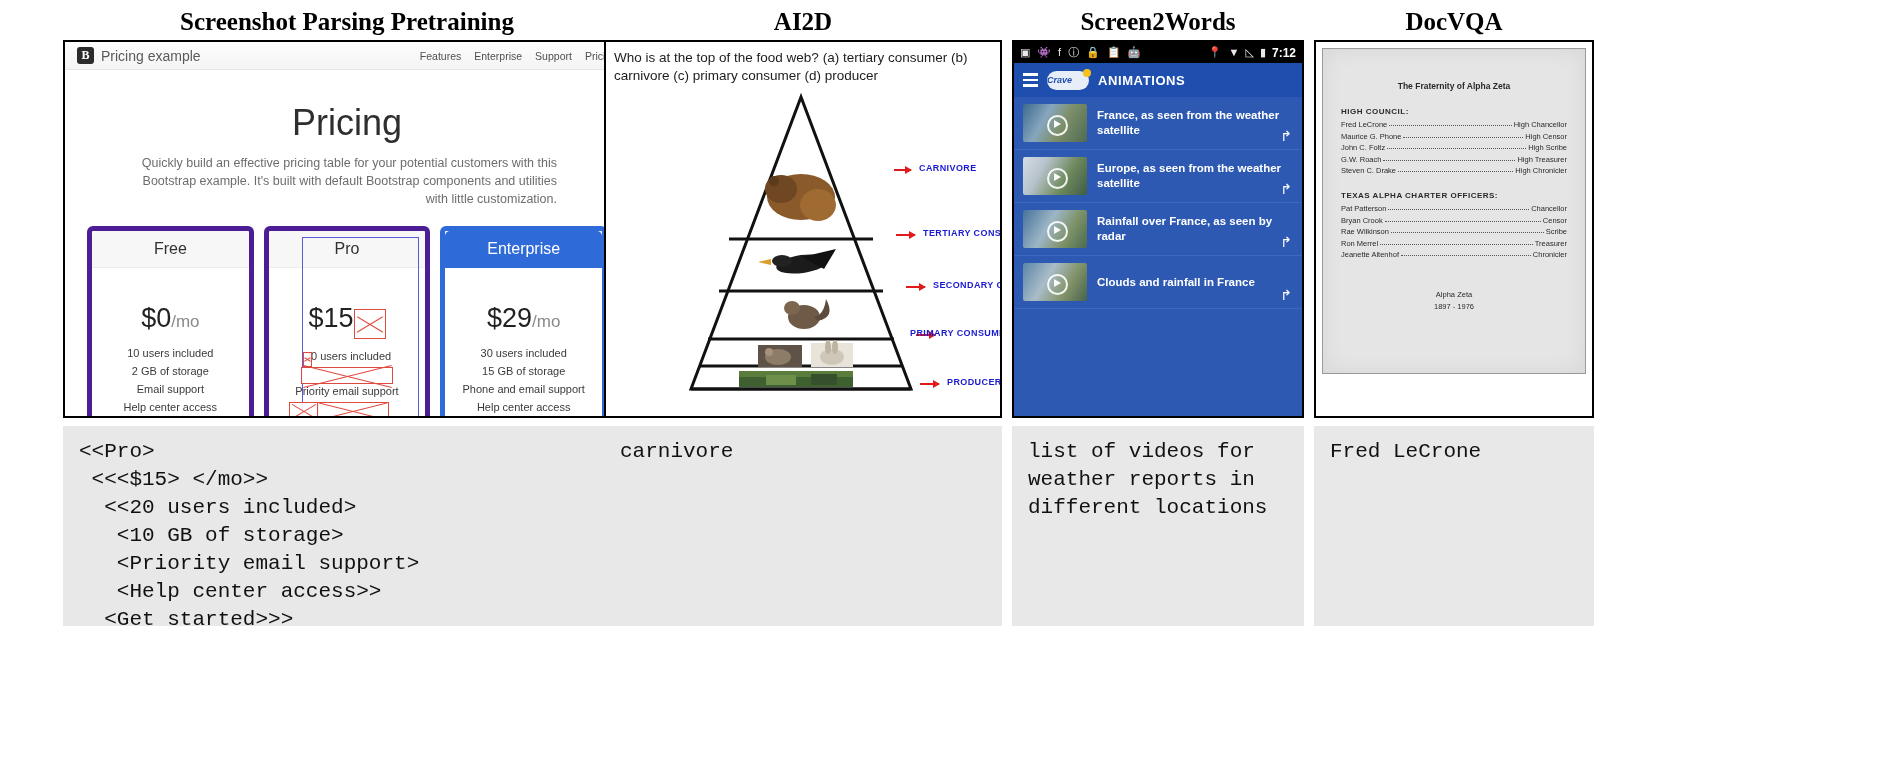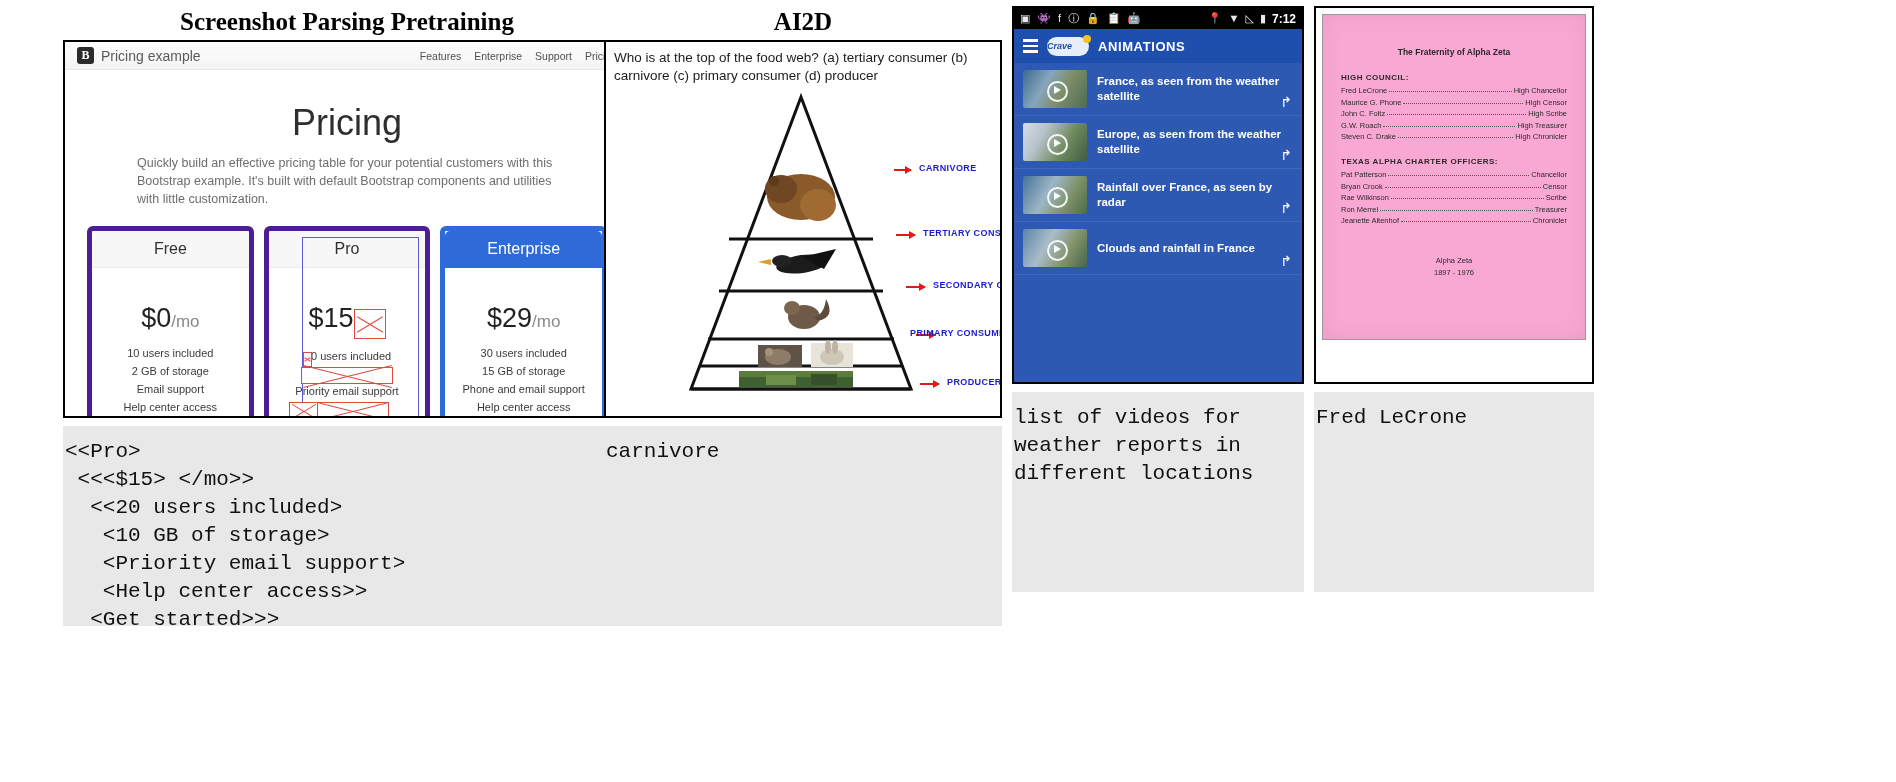--- a/index.html
+++ b/index.html
@@ -15,35 +15,35 @@
   }
 
   
   .frame{border:2px solid #000;background:#fff;box-sizing:border-box;position:relative;overflow:hidden;}
 
   
   .caption{
     background:#e8e8e8;color:#111;
     font-family:"Liberation Mono","DejaVu Sans Mono",monospace;
     font-size:21px;line-height:1.33;
-    padding:12px 2px;box-sizing:border-box;white-space:pre-wrap;
+    padding:12px 16px;box-sizing:border-box;white-space:pre-wrap;
   }
 
   
   .bs-nav{height:28px;background:linear-gradient(#fdfdfd,#f4f4f4);border-bottom:1px solid #e7e7e7;
           display:flex;align-items:center;padding:0 12px;box-sizing:border-box;}
   .bs-logo{width:17px;height:17px;border-radius:3px;background:#2b2b2b;color:#fff;
            font-family:"Liberation Serif",serif;font-weight:bold;font-size:12px;
            display:flex;align-items:center;justify-content:center;margin-right:7px;flex:0 0 auto;}
   .bs-brand{font-size:14px;color:#5a5a5a;}
   .bs-links{margin-left:auto;display:flex;gap:13px;}
   .bs-links span{font-size:10.5px;color:#4f4f4f;}
   .bs-body{padding:26px 16px 0;box-sizing:border-box;}
   .bs-h1{text-align:center;font-size:36px;color:#2e2e2e;font-weight:400;margin:6px 0 10px;}
-  .bs-sub{text-align:left;font-size:12.5px;color:#6d6d6d;line-height:1.45;max-width:420px;margin:0 auto 18px;}
+  .bs-sub{text-align:right;font-size:12.5px;color:#6d6d6d;line-height:1.45;max-width:420px;margin:0 auto 18px;}
   .cards{display:flex;gap:10px;padding:0 6px 10px;}
   .card{flex:1;border:5px solid #4c1d95;border-radius:6px;background:#fff;
         display:flex;flex-direction:column;position:relative;box-sizing:border-box;gap:20px;}
   .card-head{padding:9px 4px;text-align:center;font-size:16px;color:#313131;
              background:#f7f7f7;border-bottom:1px solid #ececec;border-radius:5px 5px 0 0;}
   .card.accent{border-color:#2f6bd8;}
   .card.accent .card-head{background:#2f6bd8;color:#fff;border-bottom-color:#2f6bd8;}
   .card-body{padding:12px 6px 10px;text-align:center;flex:1;display:flex;flex-direction:column;}
   .price{font-size:27px;color:#222;line-height:1;margin:5px 0 13px;position:relative;display:inline-block;}
   .price .per{font-size:17px;color:#8a8a8a;}
@@ -91,21 +91,21 @@
          background:linear-gradient(120deg,#3d6a8e 0%,#86a6bd 35%,#7e8f6a 60%,#4e6b52 100%);}
   .thumb .play{position:absolute;left:50%;top:50%;width:17px;height:17px;margin:-8.5px 0 0 -8.5px;
         border:2px solid rgba(255,255,255,.9);border-radius:50%;}
   .thumb .play::after{content:"";position:absolute;left:5px;top:3px;border-left:7px solid rgba(255,255,255,.95);
         border-top:4px solid transparent;border-bottom:4px solid transparent;}
   .vtitle{color:#fff;font-size:11.5px;font-weight:bold;line-height:1.3;flex:1;}
   .share{position:absolute;right:10px;bottom:5px;color:#fff;font-size:14px;}
 
   
   .dq-q{font-size:19px;color:#111;padding:4px 5px 3px;border-bottom:2px solid #000;line-height:1.1;}
-  .doc-page{margin:6px;background:#f9a8d4;border:1px solid #9a9a98;height:calc(100% - 48px);
+  .doc-page{margin:6px;background:#e5e5e5;border:1px solid #9a9a98;height:calc(100% - 48px);
             box-shadow:inset 0 0 22px rgba(0,0,0,.07);padding:14px 18px;box-sizing:border-box;
             font-family:"Liberation Sans",sans-serif;color:#2a2a2a;overflow:hidden;position:relative;}
   .doc-title{text-align:center;font-size:8.5px;font-weight:bold;margin:18px 0 16px;}
   .doc-sec{font-size:8px;font-weight:bold;letter-spacing:.5px;margin:9px 0 4px;}
   .doc-line{display:flex;align-items:baseline;font-size:7.5px;margin:2.5px 0;}
   .doc-line .nm{white-space:nowrap;}
   .doc-line .dots{flex:1;border-bottom:1px dotted #555;margin:0 2px 2px;transform:translateY(-1px);}
   .doc-line .rl{white-space:nowrap;}
   .doc-foot{text-align:center;font-size:7.5px;margin-top:30px;line-height:1.6;}
 </style>
@@ -272,20 +272,21 @@
 
         <div class="arrow" style="left:314px;top:294px;width:19px;"></div>
         <div class="pyr-label" style="left:341px;top:288px;">PRODUCER</div>
       </div>
     </div>
 
     <div class="caption" style="margin-top:8px;height:200px;">carnivore</div>
   </div>
 
   <div class="col" style="left:1012px;width:292px;">
+    <div class="col-title">Screen2Words</div>
 
     <div class="frame" style="margin-top:6px;height:378px;">
 
       <div class="and-status">
         <span class="ic">▣</span>
         <span class="ic">👾</span>
         <span class="ic">f</span>
         <span class="ic">ⓘ</span>
         <span class="ic">🔒</span>
         <span class="ic">📋</span>
@@ -343,20 +344,21 @@
         </div>
       </div>
     </div>
 
     <div class="caption" style="margin-top:8px;height:200px;">list of videos for
 weather reports in
 different locations</div>
   </div>
 
   <div class="col" style="left:1314px;width:280px;">
+    <div class="col-title">DocVQA</div>
 
     <div class="frame" style="margin-top:6px;height:378px;">
 
       <div class="doc-page">
         <div class="doc-title">The Fraternity of Alpha Zeta</div>
 
         <div class="doc-sec">HIGH COUNCIL:</div>
         <div class="doc-line">
             <span class="nm">Fred LeCrone</span>
             <span class="dots"></span>

